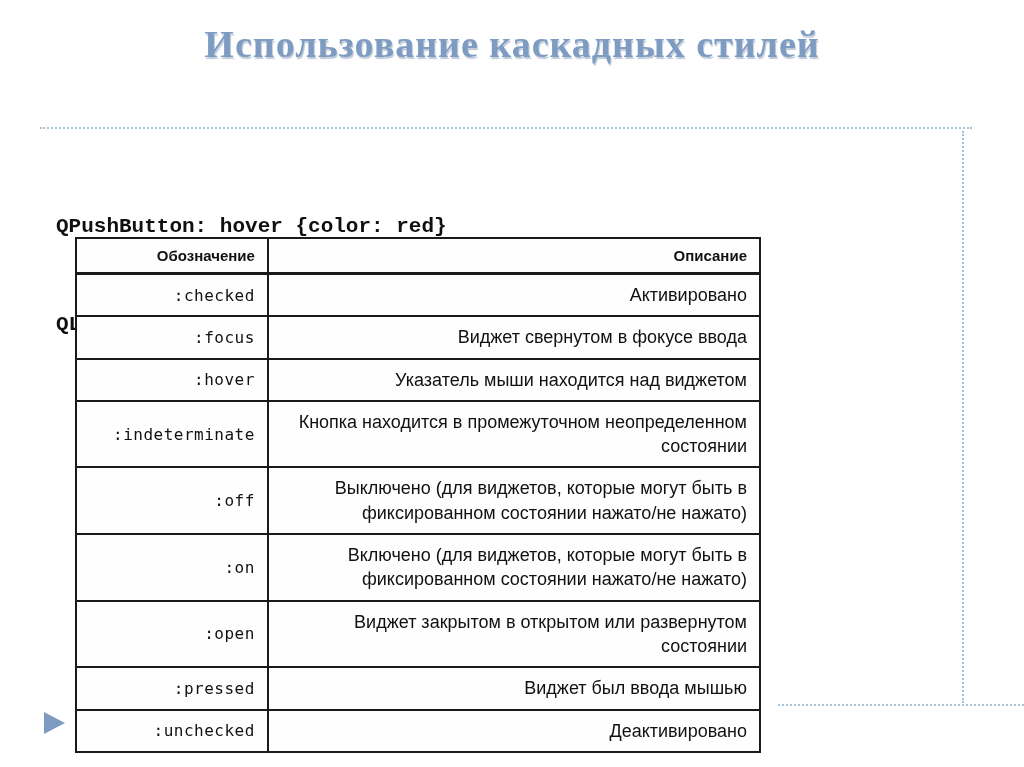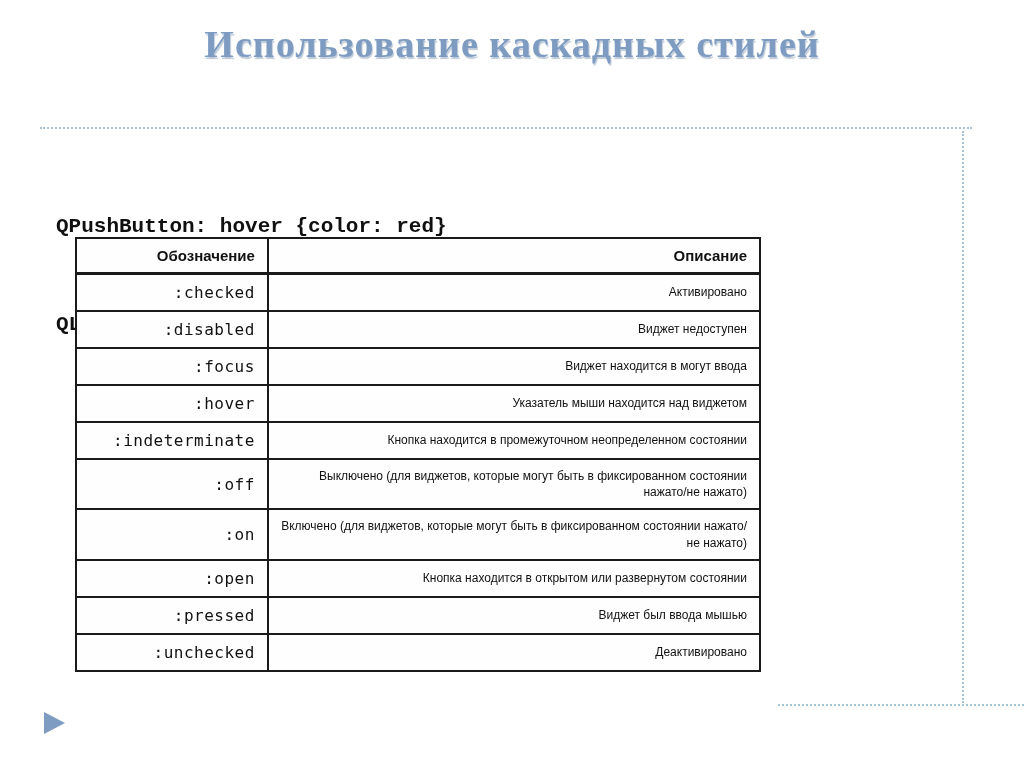--- a/index.html
+++ b/index.html
@@ -94,21 +94,21 @@
   }
   table.styles td.sel {
     width: 180px;
     font-family: "DejaVu Sans Mono", monospace;
     font-size: 16px;
     letter-spacing: 0.5px;
     white-space: nowrap;
     padding-left: 36px;
   }
   table.styles td.desc {
-    font-size: 12px;
+    font-size: 18px;
     line-height: 1.35;
   }
 
   
   .arrow {
     position: absolute;
     left: 44px;
     top: 712px;
     width: 0;
     height: 0;
@@ -142,46 +142,42 @@
           <th>Обозначение</th>
           <th>Описание</th>
         </tr>
       </thead>
       <tbody>
           <tr>
             <td class="sel">:checked</td>
             <td class="desc">Активировано</td>
           </tr>
           <tr>
-            <td class="sel">:disabled</td>
-            <td class="desc">Виджет недоступен</td>
-          </tr>
-          <tr>
             <td class="sel">:focus</td>
-            <td class="desc">Виджет находится в могут ввода</td>
+            <td class="desc">Виджет свернутом в фокусе ввода</td>
           </tr>
           <tr>
             <td class="sel">:hover</td>
             <td class="desc">Указатель мыши находится над виджетом</td>
           </tr>
           <tr>
             <td class="sel">:indeterminate</td>
             <td class="desc">Кнопка находится в промежуточном неопределенном состоянии</td>
           </tr>
           <tr>
             <td class="sel">:off</td>
             <td class="desc">Выключено (для виджетов, которые могут быть в фиксированном состоянии нажато/не нажато)</td>
           </tr>
           <tr>
             <td class="sel">:on</td>
             <td class="desc">Включено (для виджетов, которые могут быть в фиксированном состоянии нажато/не нажато)</td>
           </tr>
           <tr>
             <td class="sel">:open</td>
-            <td class="desc">Кнопка находится в открытом или развернутом состоянии</td>
+            <td class="desc">Виджет закрытом в открытом или развернутом состоянии</td>
           </tr>
           <tr>
             <td class="sel">:pressed</td>
             <td class="desc">Виджет был ввода мышью</td>
           </tr>
           <tr>
             <td class="sel">:unchecked</td>
             <td class="desc">Деактивировано</td>
           </tr>
         </tbody>

